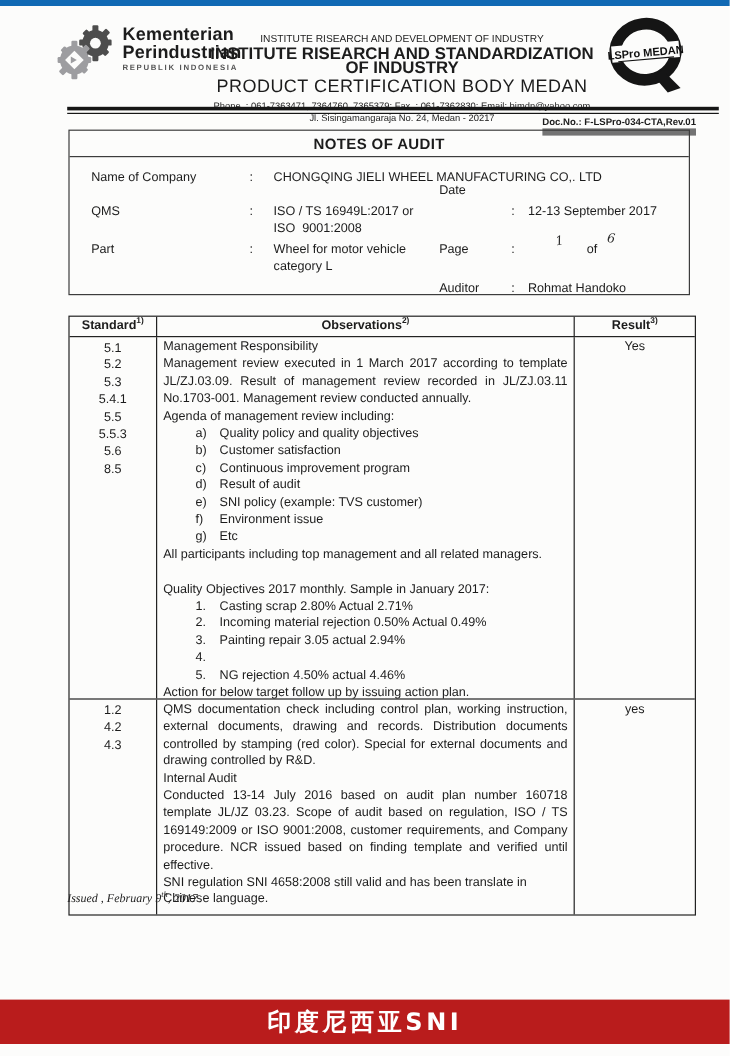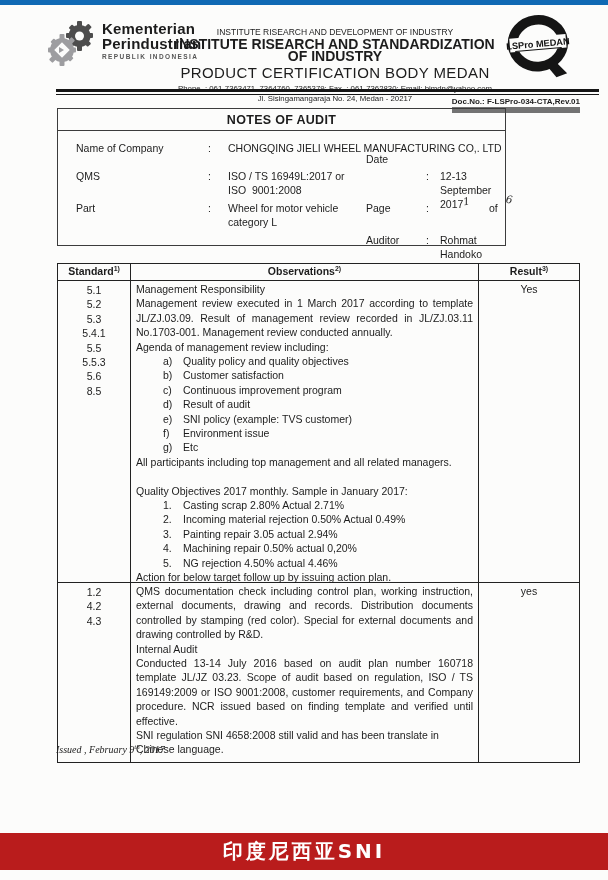--- a/index.html
+++ b/index.html
@@ -36,21 +36,21 @@
   .org .o4 { font-size:7.8px; line-height:10px; margin-top:2px; color:#222; }
   .org .o5 { font-size:7.8px; line-height:10px; color:#222; }
   .qlogo { position:absolute; left:503px; top:11px; width:70px; height:74px; }
 
   .rule { position:absolute; left:56px; top:89px; width:543px; height:6px;
           border-top:3px solid #161616; border-bottom:1.5px solid #161616; }
   .docno { position:absolute; right:28px; top:97px; font-size:8px; font-weight:bold;
            border-bottom:6px solid #737373; padding-bottom:1px; }
 
   
-  .info-box { position:absolute; left:57px; top:108px; width:449px; height:138px;
+  .info-box { position:absolute; left:57px; top:108px; width:518px; height:138px;
               border:1.2px solid #3c3c3c; background:transparent; }
   .info-title { text-align:center; font-weight:bold; font-size:12.5px; letter-spacing:.3px;
                 padding:4px 0 3px; border-bottom:1.2px solid #3c3c3c; }
   .info-box .lbl, .info-box .val, .info-box .col { position:absolute; font-size:10.5px; line-height:14px; }
   .pre { white-space:pre; }
   .hand { font-family:"DejaVu Serif", serif; font-style:italic; color:#2a2a2a; }
   .hand1 { font-size:17px; transform:rotate(-10deg); display:inline-block; }
   .hand6 { font-size:19px; transform:rotate(6deg); display:inline-block; }
 
   
@@ -235,21 +235,20 @@
         <div class="li">
             <span class="m">2.</span>
             <span class="t">Incoming material rejection 0.50% Actual 0.49%</span>
           </div>
         <div class="li">
             <span class="m">3.</span>
             <span class="t">Painting repair 3.05 actual 2.94%</span>
           </div>
         <div class="li">
             <span class="m">4.</span>
-            <span class="t">Machining repair 0.50% actual 0,20%</span>
           </div>
         <div class="li">
             <span class="m">5.</span>
             <span class="t">NG rejection 4.50% actual 4.46%</span>
           </div>
         <div>Action for below target follow up by issuing action plan.</div>
       </div>
       <div class="c-res">
         <div class="res-val">Yes</div>
       </div>

